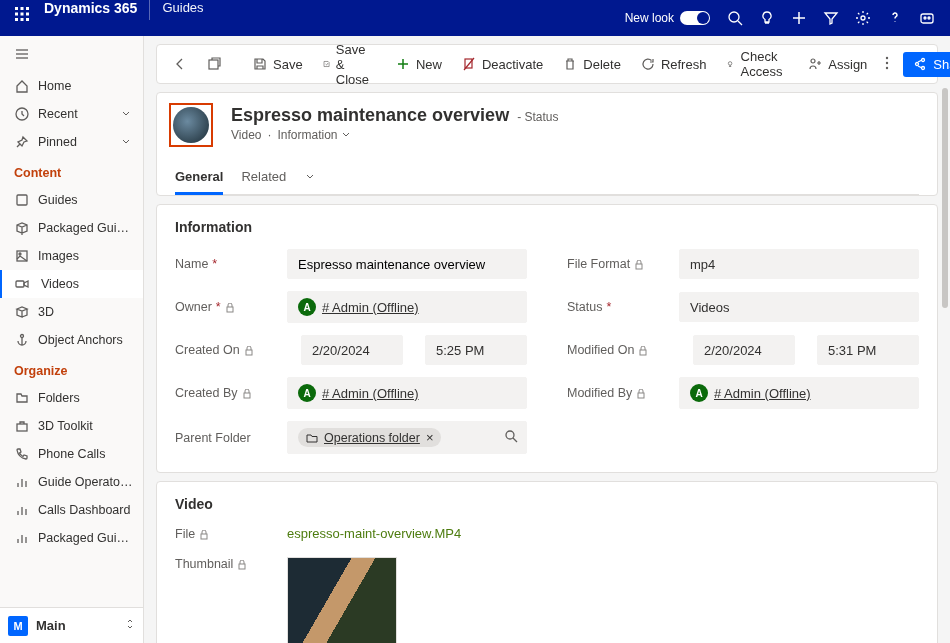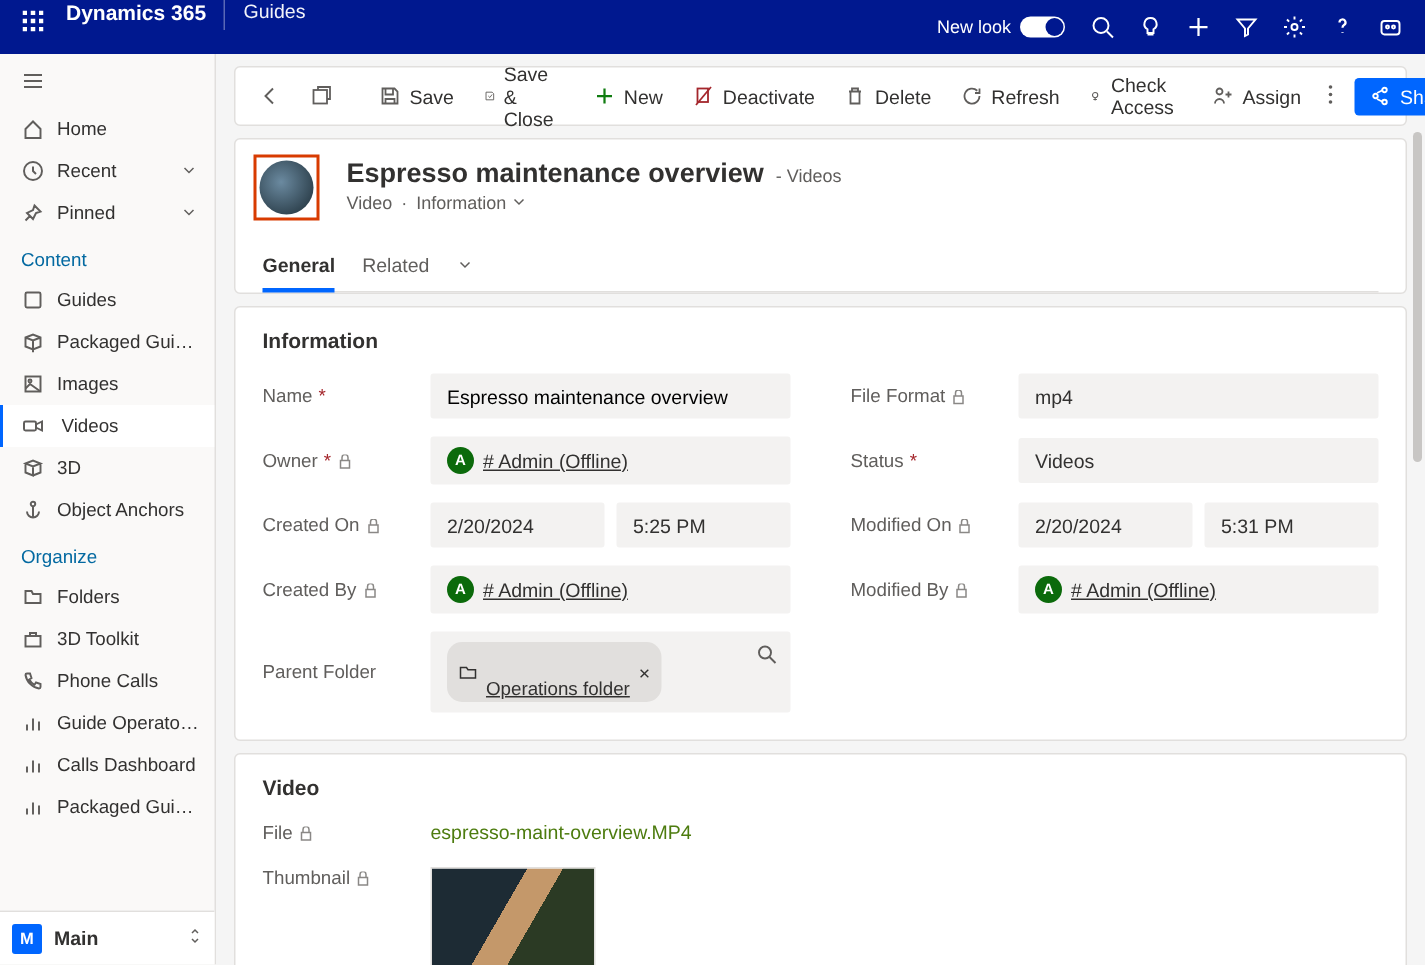--- a/index.html
+++ b/index.html
@@ -53,21 +53,21 @@
   .hamburger svg { stroke: #605e5c; }
   .nav { overflow-y: auto; flex: 1; }
   .nav-item, .nav-head {
     display: flex; align-items: center; gap: 8px;
     padding: 6px 10px 6px 12px; cursor: pointer;
     border-left: 2px solid transparent;
     font-size: 12.5px; color: #323130;
     position: relative;
   }
   .nav-item.active { background: #fff; border-left-color: #0066ff; gap: 11px; }
-  .nav-head { font-weight: 400; color: #0369a1; cursor: default; padding-top: 10px; }
+  .nav-head { font-weight: 700; color: #c2410c; cursor: default; padding-top: 10px; }
   .nav-icon { width: 16px; height: 16px; flex-shrink: 0; display: flex; align-items: center; justify-content: center; }
   .nav-icon svg { stroke: #605e5c; fill: none; stroke-width: 1.3; }
   .nav-label { flex: 1; white-space: nowrap; overflow: hidden; text-overflow: ellipsis; }
   .nav-chev { width: 12px; height: 12px; }
   .area-switch {
     height: 36px; border-top: 1px solid #e1dfdd;
     display: flex; align-items: center; padding: 0 8px; gap: 8px; cursor: pointer;
     background: #fff;
   }
   .area-badge {
@@ -129,35 +129,35 @@
   .field-label { width: 100px; font-size: 12.5px; color: #605e5c; display: flex; align-items: center; gap: 4px; flex-shrink: 0; }
   .req { color: #a4262c; }
   .lock { width: 10px; height: 10px; }
   .lock svg { stroke: #8a8886; fill: none; }
   .field-value {
     flex: 1; background: #f3f2f1; border: 1px solid #f3f2f1; border-radius: 2px;
     padding: 6px 10px; font-size: 13px; min-height: 30px; display: flex; align-items: center; gap: 6px;
   }
   .field-value input { border: none; background: transparent; width: 100%; font-size: 13px; font-family: inherit; }
   .dt-row { display: flex; gap: 8px; flex: 1; }
-  .dt-row .field-value { flex: 1; }
+  .dt-row .field-value { flex: 1; margin-left: 14px; }
   .avatar-chip {
     width: 18px; height: 18px; border-radius: 50%; background: #0b6a0b; color: #fff;
     display: flex; align-items: center; justify-content: center; font-size: 10px; font-weight: 600; position: relative;
   }
   .user-link { text-decoration: underline; color: #323130; cursor: pointer; }
   .lookup { position: relative; flex: 1; }
   .lookup .chip {
     display: inline-flex; align-items: center; gap: 6px; background: #e1dfdd; border-radius: 10px;
     padding: 2px 8px; font-size: 12.5px;
   }
   .lookup .chip svg { width: 12px; height: 12px; stroke: #323130; }
   .lookup .close { cursor: pointer; font-size: 13px; }
   .lookup .search-icn { position: absolute; right: 8px; top: 7px; }
-  .folder-link { text-decoration: underline; margin-top: 22px; }
+  .folder-link { text-decoration: underline; }
 
   .file-link { color: #4d7c0f; text-decoration: none; cursor: pointer; font-size: 13px; }
   .thumb-card {
     width: 110px; height: 90px; border: 1px solid #e1dfdd;
     background: linear-gradient(120deg, #1d2b34 0 40%, #c4986a 40% 55%, #2b3a24 55% 100%);
     cursor: pointer;
     position: relative;
   }
   .scroll-track { position: absolute; right: 2px; top: 52px; bottom: 8px; width: 6px; }
   .scroll-thumb { position: absolute; top: 0; width: 6px; height: 220px; background: #c8c6c4; border-radius: 3px; }
@@ -483,21 +483,21 @@
     </div>
 
     <div class="form-card">
       <div class="rec-header">
         <div class="thumb-wrap">
           <div class="thumb"></div>
         </div>
         <div>
           <div class="rec-title-row">
             <span class="rec-title">Espresso maintenance overview</span>
-            <span class="rec-saved">- Videos</span>
+            <span class="rec-saved">- Status</span>
           </div>
           <div class="rec-sub">
             <span>Video</span>
             <span>·</span>
             <span style="display:flex;align-items:center;gap:4px;">
                 <span>Information</span>
                 <svg width="8" height="8" viewBox="0 0 8 8" stroke="#605e5c" fill="none">
                   <path d="M1 2l3 3 3-3"></path>
                 </svg>
               </span>

